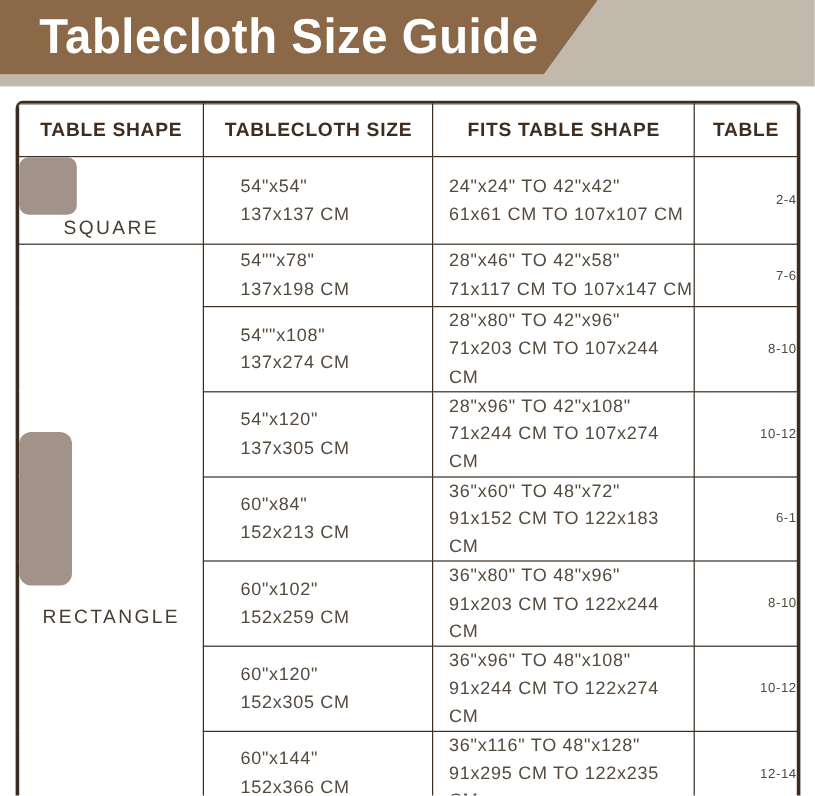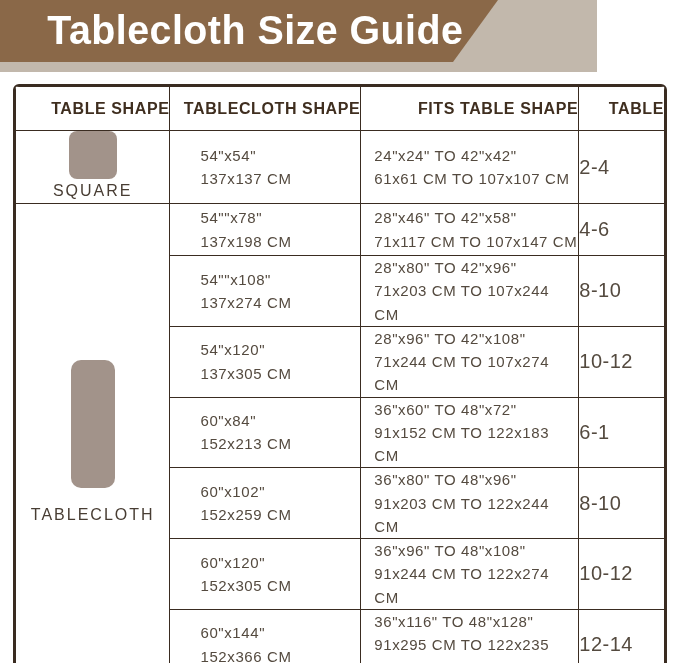--- a/index.html
+++ b/index.html
@@ -8,44 +8,44 @@
     --shape_fill:#a2938a;
     --border_brown:#3a2c21;
     --header_text:#3f2e1f;
     --cell_text:#544a3f;
     --title_white:#ffffff;
   }
   *{box-sizing:border-box;margin:0;padding:0;}
   html,body{width:679px;height:663px;overflow:hidden;background:#ffffff;
     font-family:"Liberation Sans",sans-serif;}
   
-  .header-area{position:relative;width:597px;height:72px;background:var(--band_taupe);text-align:center;}
+  .header-area{position:relative;width:679px;height:72px;background:var(--band_taupe);}
   .banner{position:absolute;left:0;top:0;width:498px;height:62px;
     background:var(--banner_brown);
     clip-path:polygon(0 0,100% 0,calc(100% - 45px) 100%,0 100%);}
   .title{display:block;padding-left:34px;line-height:60px;white-space:nowrap;
     font-size:41px;font-weight:700;letter-spacing:.5px;color:var(--title_white);
     transform:scaleX(.96);transform-origin:left center;}
   
   .table-wrap{width:654px;margin:12px 0 0 13px;border:2px solid var(--border_brown);
     border-radius:6px;overflow:hidden;background:#fff;}
   table{width:100%;border-collapse:collapse;table-layout:fixed;}
   col.c-shape{width:23.8%;} col.c-size{width:29.4%;} col.c-fits{width:33.6%;} col.c-seats{width:13.2%;}
   th,td{border:1px solid var(--border_brown);vertical-align:middle;}
   th{height:44px;font-size:16px;font-weight:700;letter-spacing:.6px;
-    color:var(--header_text);text-align:right;}
+    color:var(--header_text);text-align:center;}
   tr.row-square td{height:68px;}
   tr.row-std td{height:52px;}
   td.size-cell{padding-left:30px;}
   td.fits-cell{padding-left:13px;}
   .two-line div{font-size:15px;letter-spacing:.6px;line-height:1.55;color:var(--cell_text);}
-  td.seats-cell{text-align:left;font-size:20px;letter-spacing:.5px;color:var(--cell_text);}
+  td.seats-cell{text-align:right;font-size:11px;letter-spacing:.5px;color:var(--cell_text);}
   
   td.shape-cell{text-align:center;}
-  .shape-box{display:flex;flex-direction:column;align-items:center;justify-content:flex-end;height:100%;}
+  .shape-box{display:flex;flex-direction:column;justify-content:flex-end;height:100%;}
   .shape-label{font-size:16px;letter-spacing:2px;color:#483d33;}
   .icon-square{width:48px;height:48px;border-radius:8px;background:var(--shape_fill);margin-bottom:3px;}
   .icon-rect{width:44px;height:128px;border-radius:10px;background:var(--shape_fill);margin-bottom:18px;}
   .pad-b{padding-bottom:3px;}
   .center-v{justify-content:center;}
 </style>
 </head>
 <body>
 
 <div class="header-area">
@@ -58,21 +58,21 @@
   <table>
     <colgroup>
       <col class="c-shape">
         <col class="c-size">
         <col class="c-fits">
         <col class="c-seats">
     </colgroup>
     <thead>
       <tr>
         <th>TABLE SHAPE</th>
-        <th>TABLECLOTH SHAPE</th>
+        <th>TABLECLOTH SIZE</th>
         <th>FITS TABLE SHAPE</th>
         <th>TABLE</th>
       </tr>
     </thead>
     <tbody>
 
       <tr class="row-square">
         <td class="shape-cell">
           <div class="shape-box pad-b">
             <div class="icon-square"></div>
@@ -87,32 +87,32 @@
           <div>24"x24" TO 42"x42"</div>
           <div>61x61 CM TO 107x107 CM</div>
         </td>
         <td class="seats-cell">2-4</td>
       </tr>
 
       <tr class="row-std">
         <td class="shape-cell" rowspan="7">
           <div class="shape-box center-v">
             <div class="icon-rect"></div>
-            <div class="shape-label">TABLECLOTH</div>
+            <div class="shape-label">RECTANGLE</div>
           </div>
         </td>
         <td class="size-cell two-line">
           <div>54""x78"</div>
           <div>137x198 CM</div>
         </td>
         <td class="fits-cell two-line">
           <div>28"x46" TO 42"x58"</div>
           <div>71x117 CM TO 107x147 CM</div>
         </td>
-        <td class="seats-cell">4-6</td>
+        <td class="seats-cell">7-6</td>
       </tr>
       <tr class="row-std">
         <td class="size-cell two-line">
           <div>54""x108"</div>
           <div>137x274 CM</div>
         </td>
         <td class="fits-cell two-line">
           <div>28"x80" TO 42"x96"</div>
           <div>71x203 CM TO 107x244 CM</div>
         </td>

